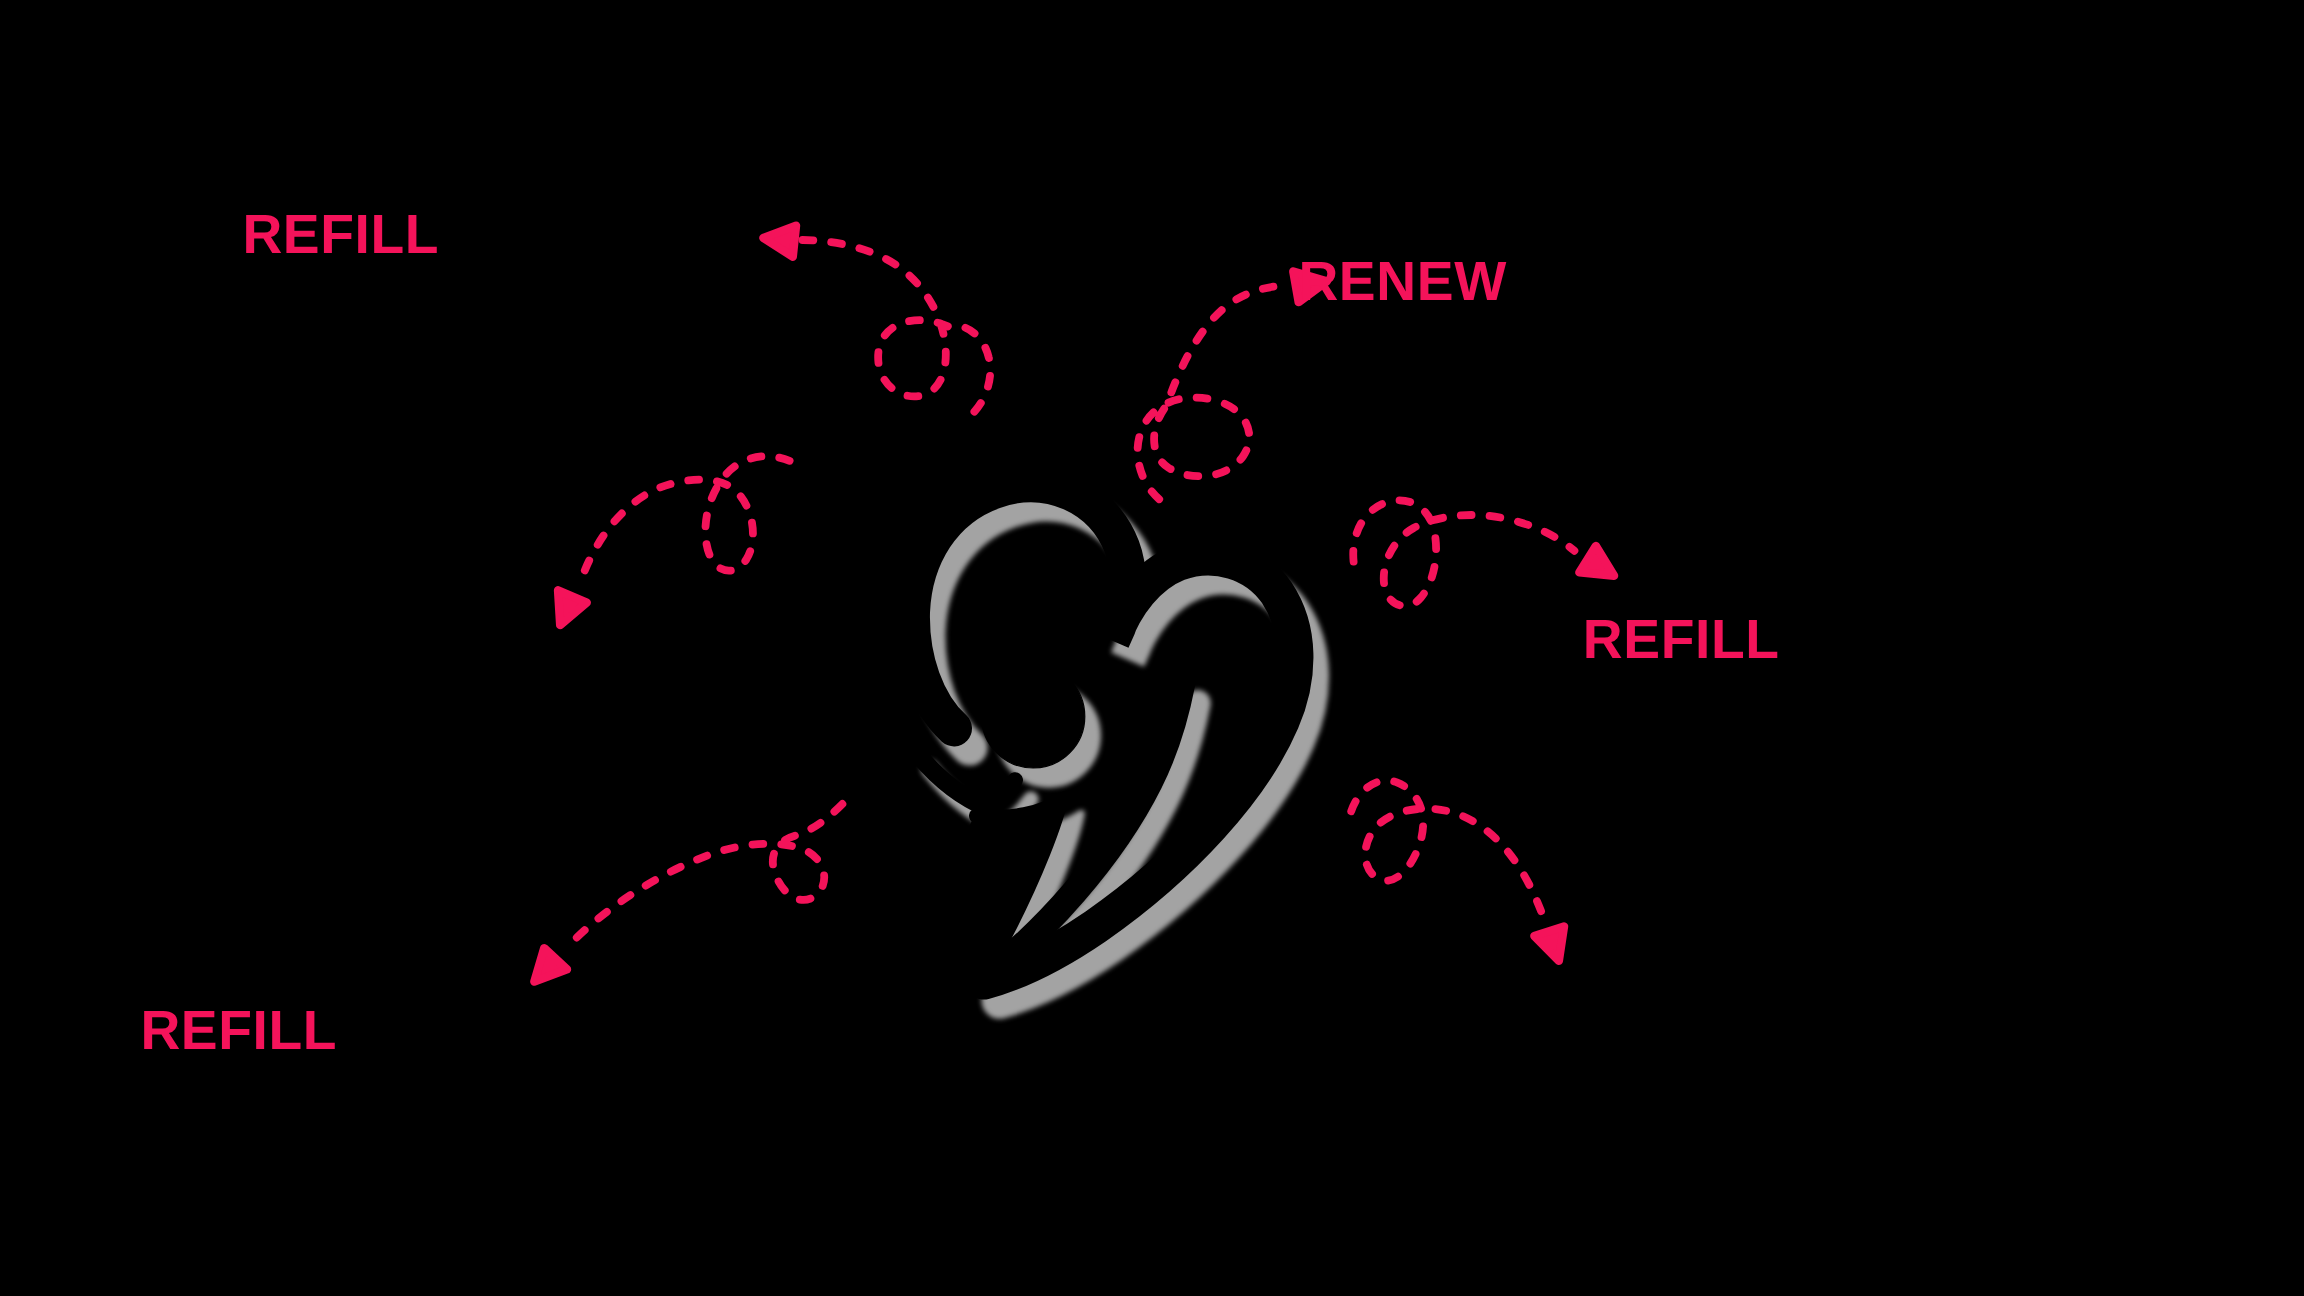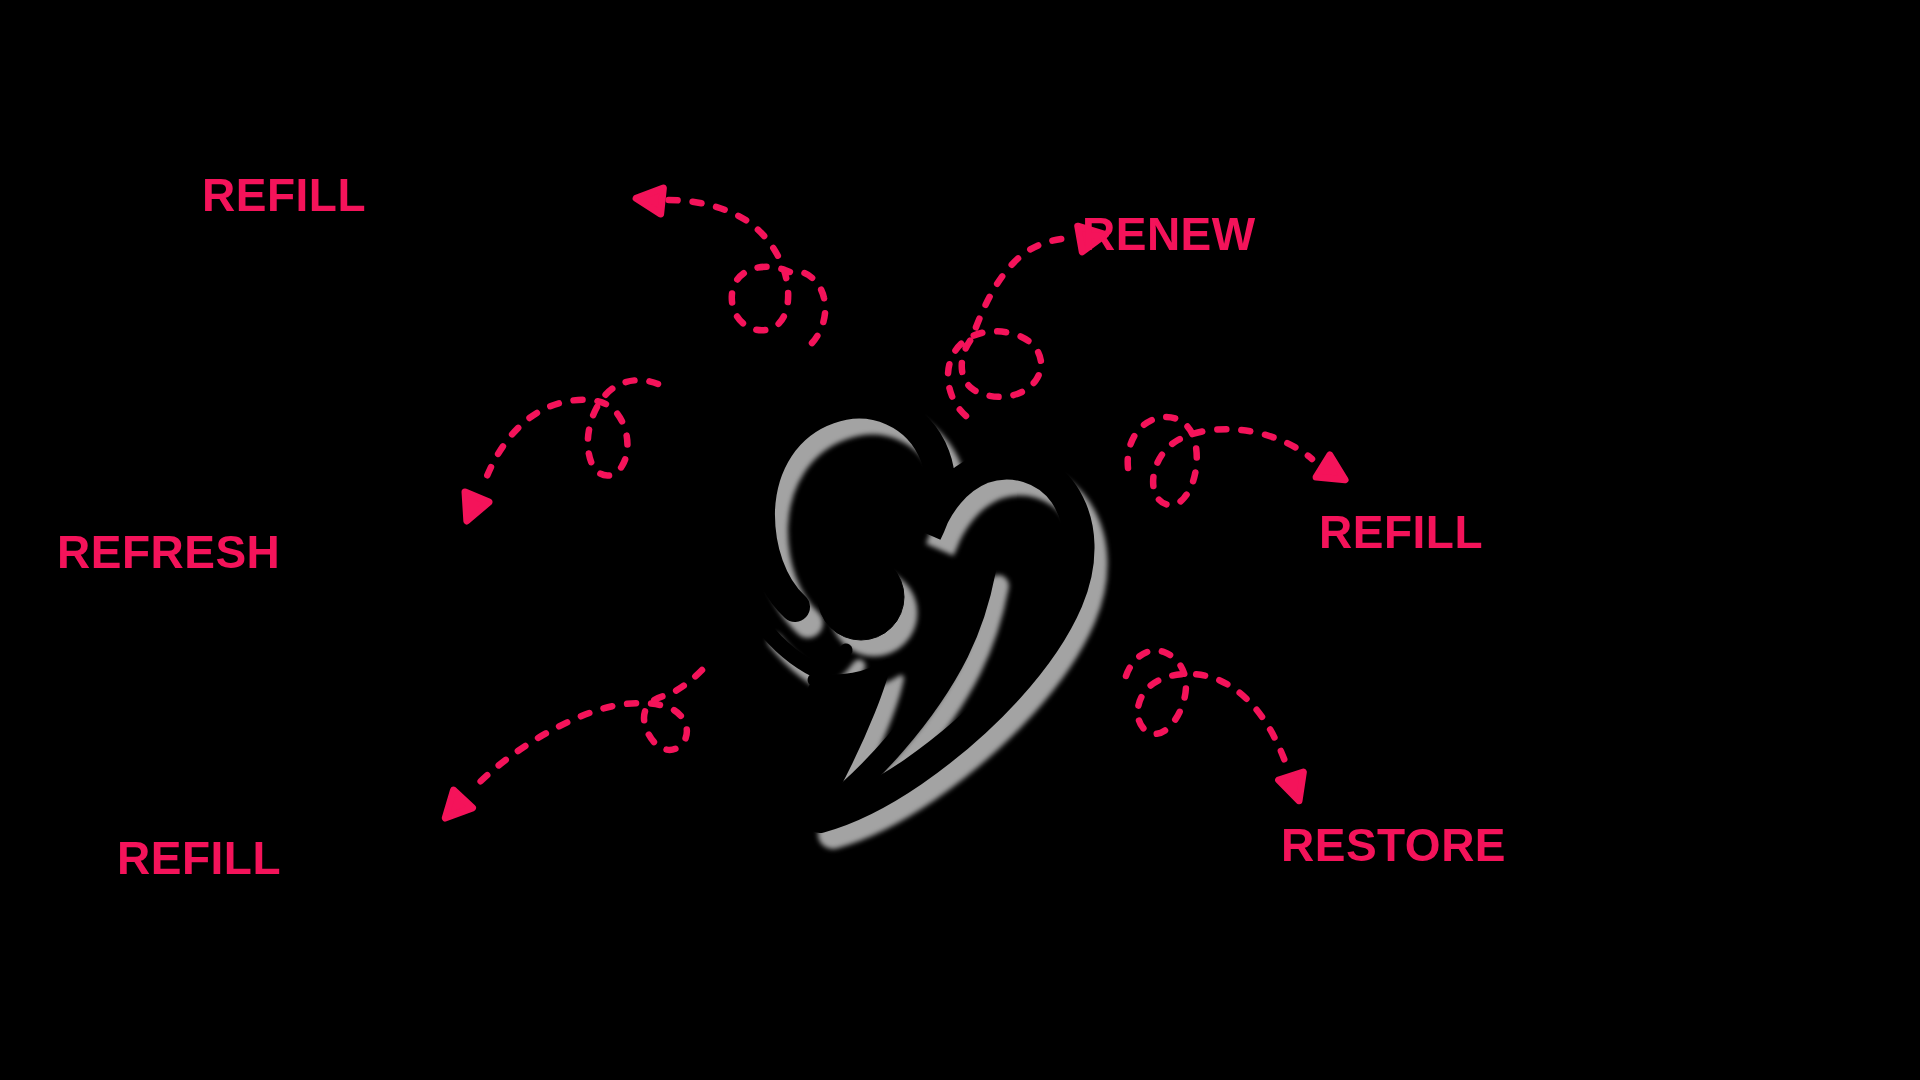--- a/index.html
+++ b/index.html
@@ -170,17 +170,15 @@
         C 1178 722, 1162 740, 1148 732
         C 1134 724, 1134 700, 1150 686
         C 1164 674, 1190 670, 1214 678
         C 1246 690, 1270 720, 1286 764"></path>
       <use href="#ah" class="arrow-head" transform="translate(1291,776) rotate(72)"></use>
     </g>
   </svg>
 
   <div class="lbl" id="lbl-refill">REFILL</div>
   <div class="lbl" id="lbl-renew">RENEW</div>
-  <div class="lbl" id="lbl-refresh">REFRESH</div>
   <div class="lbl" id="lbl-reset">REFILL</div>
   <div class="lbl" id="lbl-remodel">REFILL</div>
-  <div class="lbl" id="lbl-restore">RESTORE</div>
 </div>
 
 </body></html>

